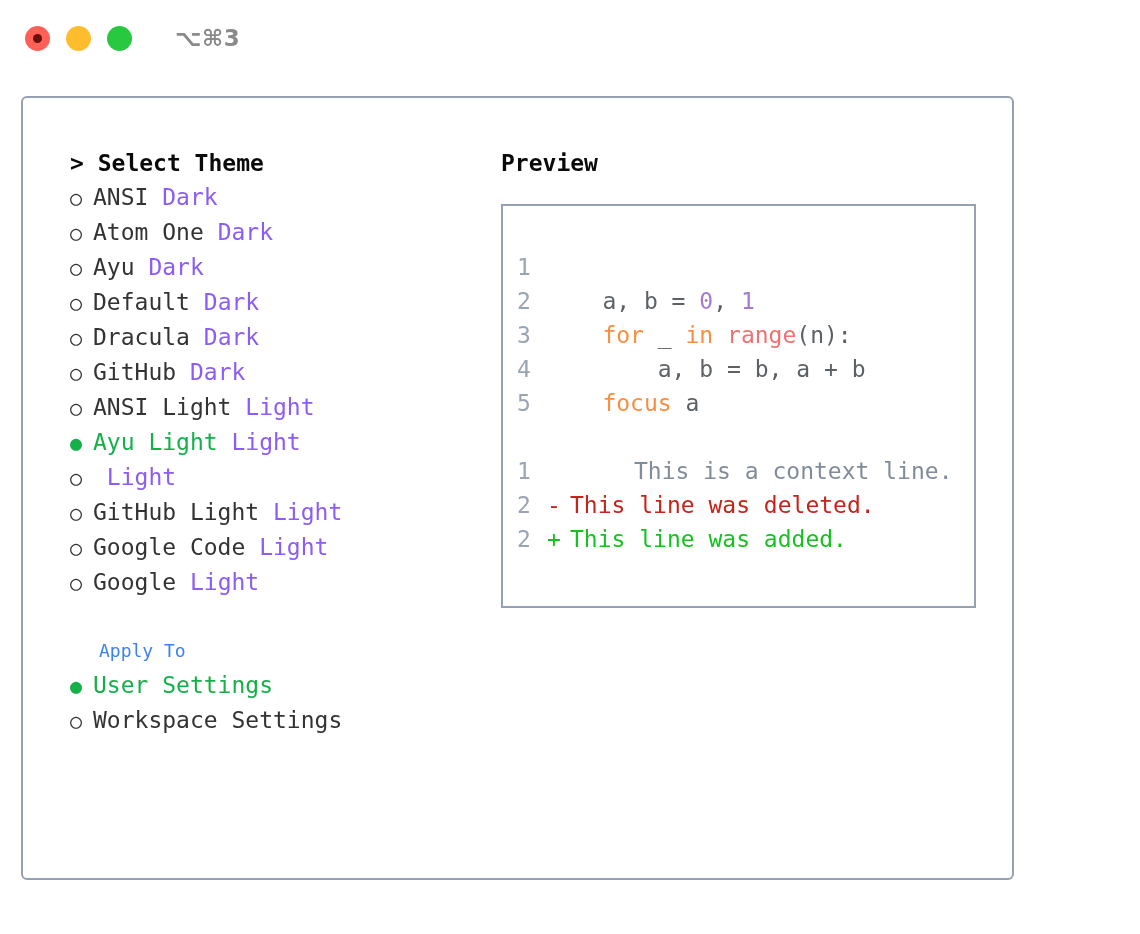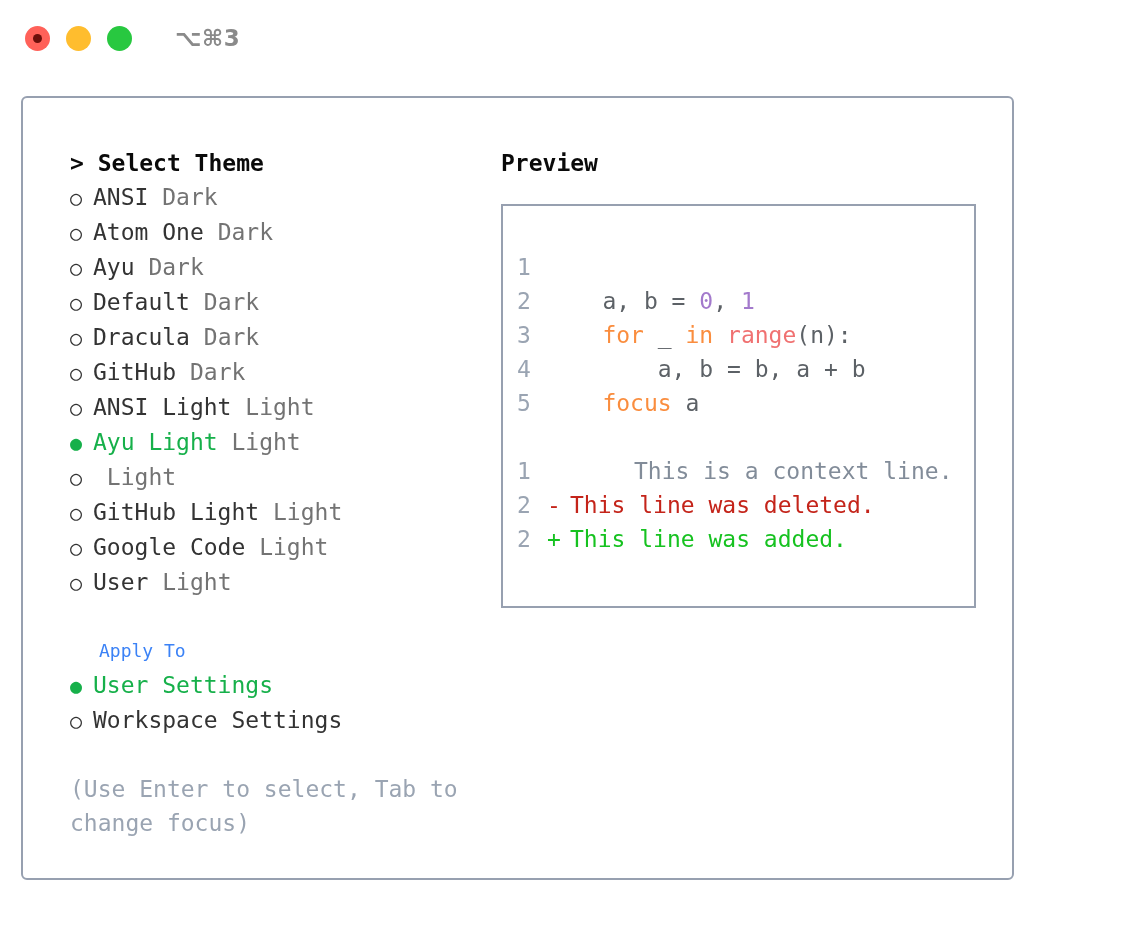--- a/index.html
+++ b/index.html
@@ -115,21 +115,21 @@
   }
   .opt-bullet {
     width: 23px;
     flex: 0 0 23px;
     color: #333333;
     font-size: 20px;
   }
   .opt-row.selected .opt-bullet { color: #16b04a; }
   .opt-row.selected .opt-label  { color: #16b04a; }
   .opt-label { color: #333333; }
-  .opt-kind  { color: #737373; }
+  .opt-kind  { color: #8b5cf6; }
 
   .section-gap { height: 34px; }
 
   .subheading {
     font-size: 18px;
     color: #3b82f6;
     line-height: 34px;
     padding-left: 29px;
     white-space: pre;
   }
@@ -213,32 +213,31 @@
             <div class="opt-row"><span class="opt-bullet">○</span><span class="opt-label">Atom One</span><span class="opt-kind"> Dark</span></div>
             <div class="opt-row"><span class="opt-bullet">○</span><span class="opt-label">Ayu</span><span class="opt-kind"> Dark</span></div>
             <div class="opt-row"><span class="opt-bullet">○</span><span class="opt-label">Default</span><span class="opt-kind"> Dark</span></div>
             <div class="opt-row"><span class="opt-bullet">○</span><span class="opt-label">Dracula</span><span class="opt-kind"> Dark</span></div>
             <div class="opt-row"><span class="opt-bullet">○</span><span class="opt-label">GitHub</span><span class="opt-kind"> Dark</span></div>
             <div class="opt-row"><span class="opt-bullet">○</span><span class="opt-label">ANSI Light</span><span class="opt-kind"> Light</span></div>
             <div class="opt-row selected"><span class="opt-bullet">●</span><span class="opt-label">Ayu Light</span><span class="opt-kind"> Light</span></div>
             <div class="opt-row"><span class="opt-bullet">○</span><span class="opt-kind"> Light</span></div>
             <div class="opt-row"><span class="opt-bullet">○</span><span class="opt-label">GitHub Light</span><span class="opt-kind"> Light</span></div>
             <div class="opt-row"><span class="opt-bullet">○</span><span class="opt-label">Google Code</span><span class="opt-kind"> Light</span></div>
-            <div class="opt-row"><span class="opt-bullet">○</span><span class="opt-label">User</span><span class="opt-kind"> Light</span></div>
+            <div class="opt-row"><span class="opt-bullet">○</span><span class="opt-label">Google</span><span class="opt-kind"> Light</span></div>
           </div>
 
         <div class="section-gap"></div>
 
         <div class="subheading">Apply To</div>
         <div id="apply-options">
             <div class="opt-row selected"><span class="opt-bullet">●</span><span class="opt-label">User Settings</span></div>
             <div class="opt-row"><span class="opt-bullet">○</span><span class="opt-label">Workspace Settings</span></div>
           </div>
 
-        <div class="hint">(Use Enter to select, Tab to change focus)</div>
       </div>
 
       <div class="right-pane">
         <div class="heading">Preview</div>
         <div class="preview-box">
           <div id="code-lines">
               <div class="code-line"><span class="ln">1</span></div>
               <div class="code-line"><span class="ln">2</span><span class="code-text"><span class="tok-txt">    a, b = </span><span class="tok-num">0</span><span class="tok-txt">, </span><span class="tok-num">1</span></span></div>
               <div class="code-line"><span class="ln">3</span><span class="code-text"><span class="tok-txt">    </span><span class="tok-kw">for</span><span class="tok-txt"> _ </span><span class="tok-kw">in</span><span class="tok-txt"> </span><span class="tok-call">range</span><span class="tok-txt">(n):</span></span></div>
               <div class="code-line"><span class="ln">4</span><span class="code-text"><span class="tok-txt">        a, b = b, a + b</span></span></div>

